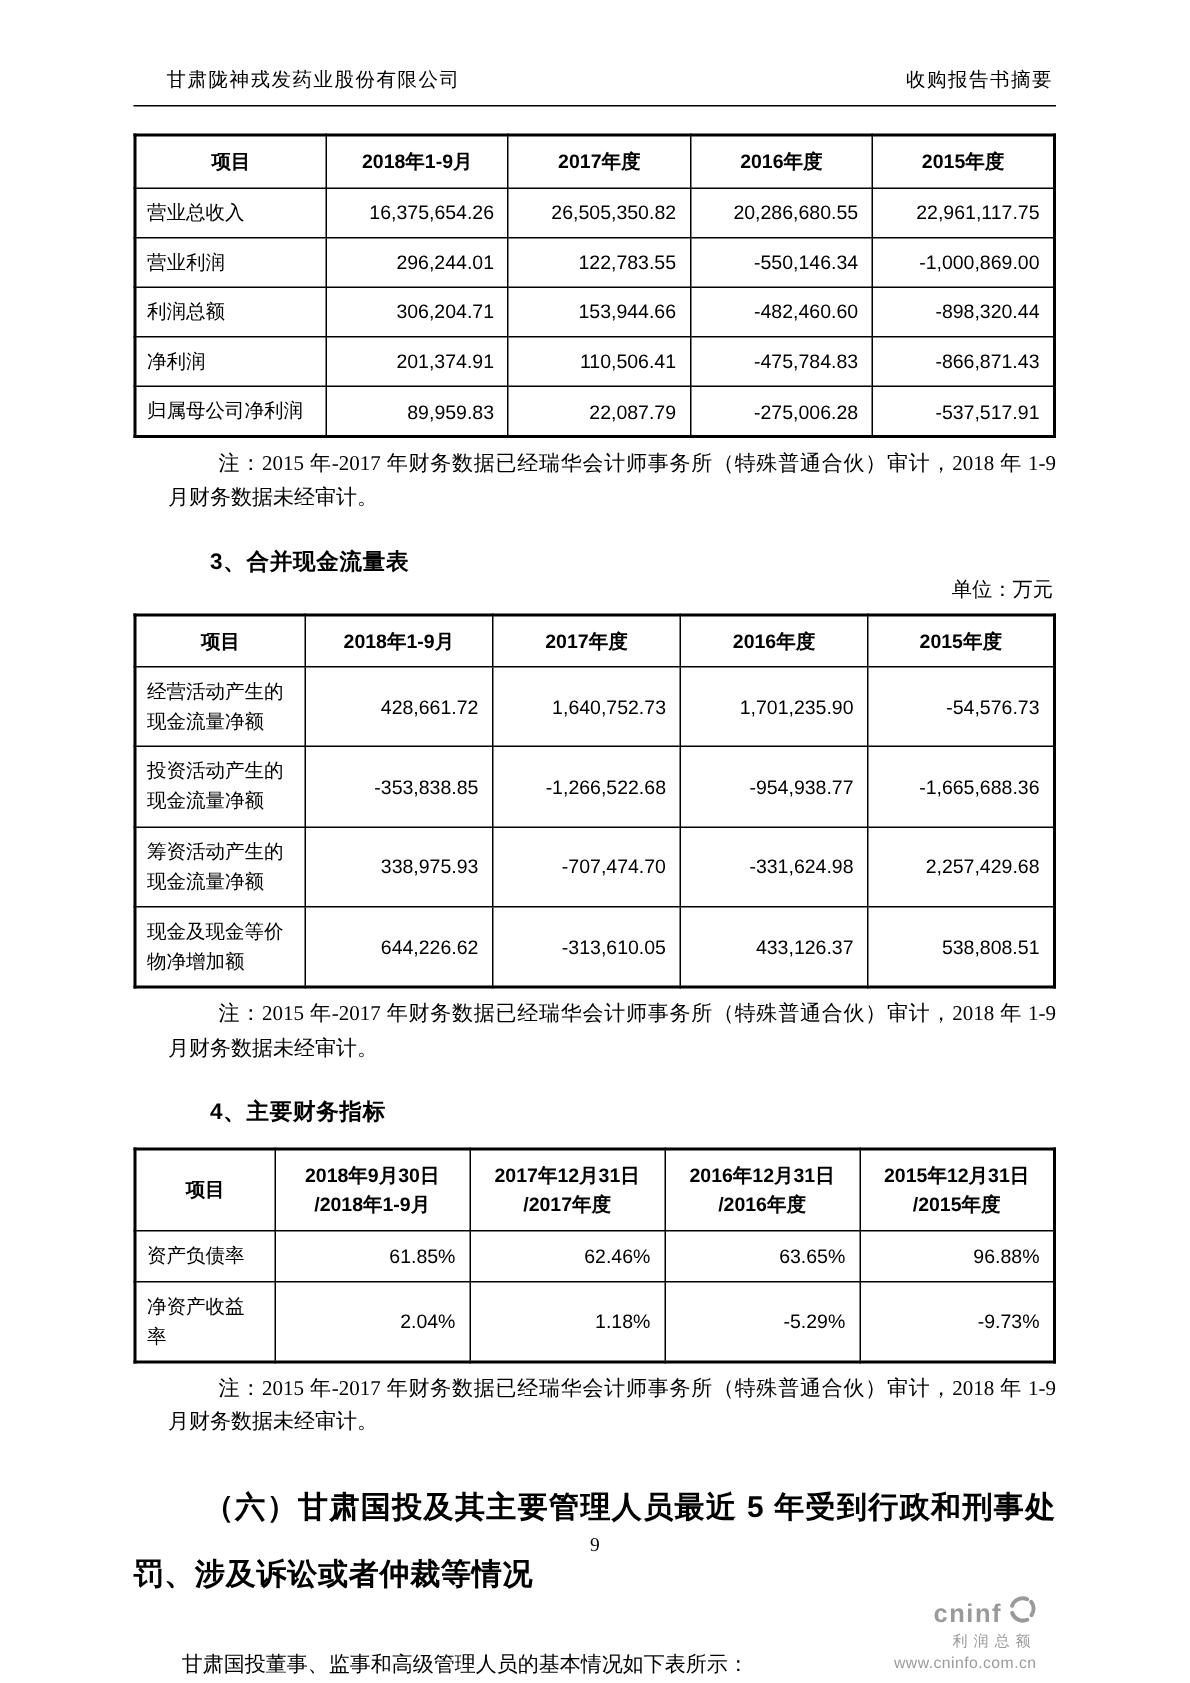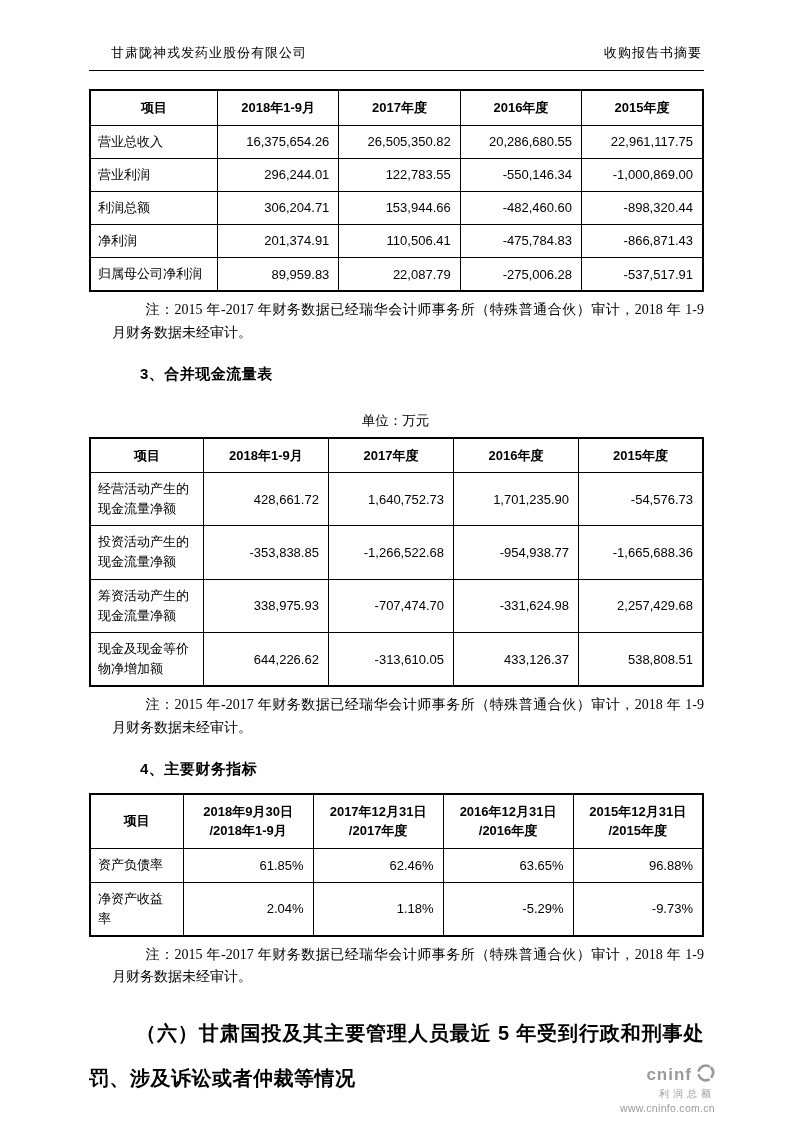--- a/index.html
+++ b/index.html
@@ -68,23 +68,23 @@
     margin-left: 23px;
   }
   .sec-heading {
     font-family: "Liberation Sans", sans-serif;
     font-weight: bold;
     font-size: 15px;
     margin: 20px 0 0 51px;
     letter-spacing: 0.5px;
   }
   .unit-line {
-    text-align: center;
+    text-align: right;
     font-size: 13.5px;
-    margin: 28px 2px 7px 0;
+    margin: 0 2px 7px 0;
   }
   .big-heading {
     font-family: "Liberation Sans", sans-serif;
     font-weight: bold;
     font-size: 20px;
     line-height: 2.25;
     text-indent: 47px;
     margin-top: 22px;
     text-align: justify;
     letter-spacing: 0.5px;
@@ -100,21 +100,21 @@
 
   .page-number {
     position: absolute;
     left: 0; right: 0;
     top: 1022px;
     text-align: center;
     font-size: 13px;
   }
   .cninfo-logo {
     position: absolute;
-    right: 78px;
+    right: 102px;
     top: 1063px;
     text-align: right;
     color: #9a9a9a;
     font-family: "Liberation Sans", sans-serif;
     line-height: 1.15;
   }
   .cninfo-logo .brand-row {
     display: flex; align-items: center; justify-content: flex-end; gap: 3px;
   }
   .cninfo-logo .brand {

